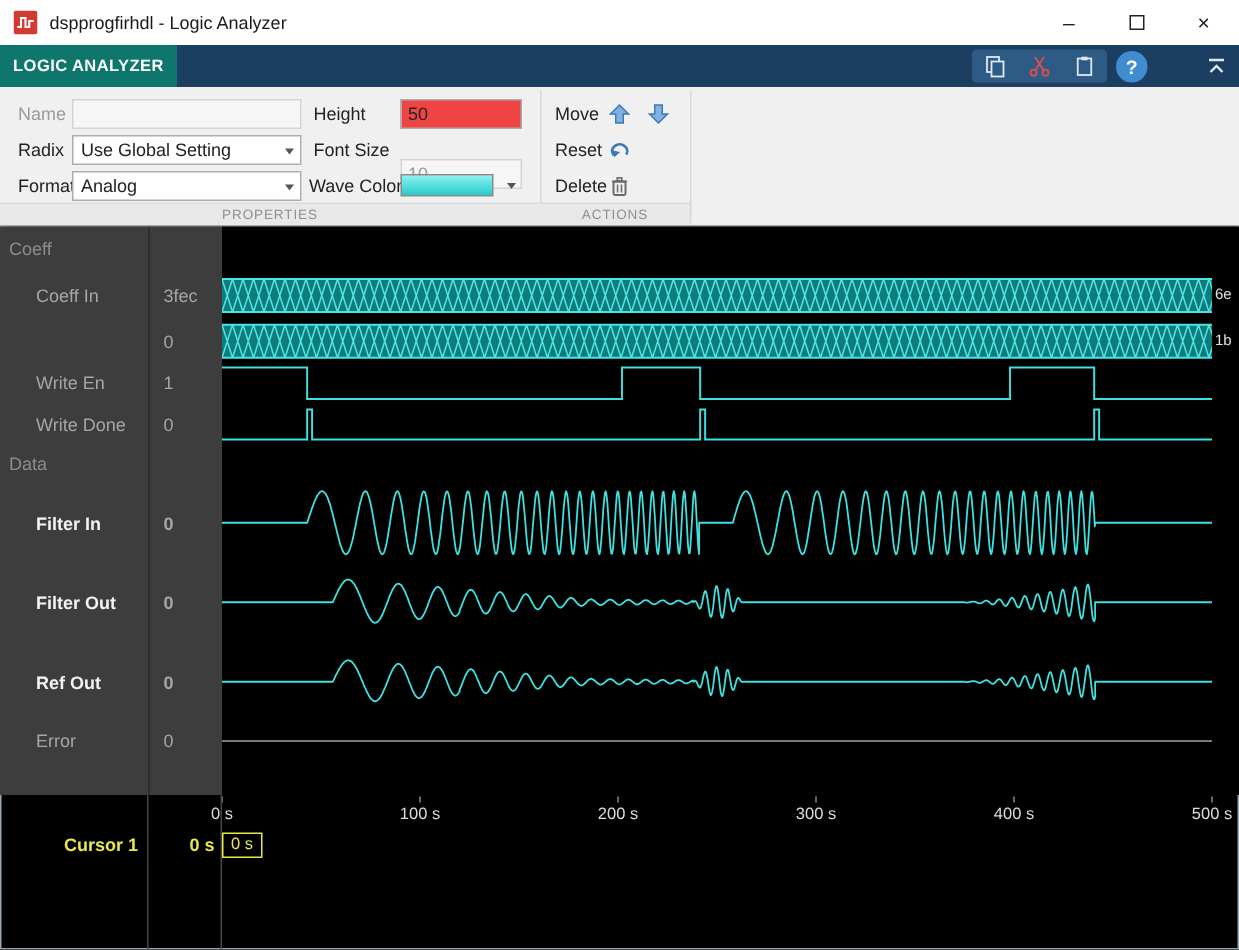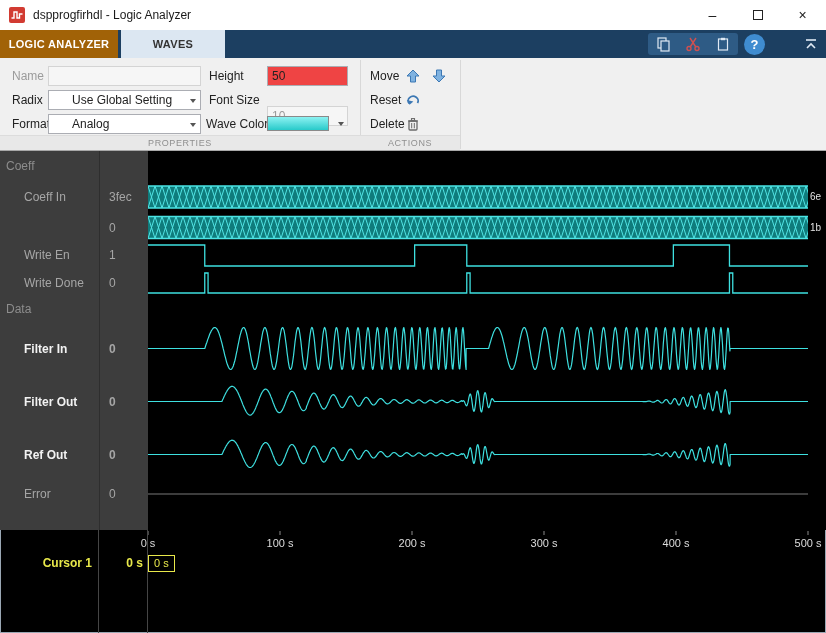--- a/index.html
+++ b/index.html
@@ -12,40 +12,40 @@
   .app-icon{margin-left:9px;width:16px;height:16px;flex:none}
   .title{margin-left:8px;font-size:12px;color:#1a1a1a}
   .winbtns{position:absolute;right:1px;top:1px;height:28px;display:flex}
   .wbtn{width:45px;height:28px;display:flex;align-items:center;justify-content:center;
         font-size:14px;color:#222;cursor:default}
   .maxbox{width:10px;height:10px;border:1px solid #222;display:block}
   
   .tabstrip{position:absolute;top:30px;width:100%;height:28px;background:#1c3f61}
   .tab{position:absolute;top:0;height:28px;display:flex;align-items:center;justify-content:center;
        font-size:11px;letter-spacing:.3px}
-  .tab-app{left:0;width:118px;background:#a16207;color:#fff;font-weight:bold}
+  .tab-app{left:0;width:118px;background:#0f766e;color:#fff;font-weight:bold}
   .tab-waves{left:121px;width:104px;background:#dce7f2;color:#333;font-weight:600}
   .qat{position:absolute;left:648px;top:3px;width:90px;height:22px;background:#2e5b85;
        border-radius:3px;display:flex;align-items:center;justify-content:space-around}
   .qbtn{width:22px;height:20px;display:flex;align-items:center;justify-content:center}
   .helpbtn{position:absolute;left:744px;top:4px;width:21px;height:21px;border-radius:50%;
            background:#3f8cd0;color:#fff;font-size:13px;font-weight:bold;display:flex;
            align-items:center;justify-content:center}
   .collapsebtn{position:absolute;left:800px;top:4px;width:22px;height:20px;display:flex;
            align-items:center;justify-content:center}
   
   .toolstrip{position:absolute;top:58px;width:100%;height:93px;background:#f0f0f0;
              border-bottom:1px solid #a8a8a8}
   .ts-label{position:absolute;font-size:12px;color:#222;height:20px;line-height:20px}
   .ts-label.disabled{color:#9b9b9b}
   .ts-input{position:absolute;height:20px;border:1px solid #abadb3;background:#ef4444;font-size:12px;
             padding:0 4px;font-family:"Liberation Sans",sans-serif;color:#222}
   .ts-input:disabled{background:#f6f6f6;color:#9b9b9b;border-color:#d4d4d4}
   .ts-select{position:absolute;height:20px;border:1px solid #abadb3;background:#fff;font-size:12px;
-             color:#222;display:flex;align-items:center;padding-left:23px}
+             color:#222;display:flex;align-items:center;padding-left:5px}
   .dd{position:absolute;right:4px;top:8px;width:0;height:0;border-left:3.5px solid transparent;
       border-right:3.5px solid transparent;border-top:4px solid #555}
   .swatch{position:absolute;width:62px;height:15px;border:1px solid #8a8a8a;
           background:linear-gradient(180deg,#8df2f2,#28caca)}
   .swatch-dd{position:absolute;width:14px;height:20px}
   .swatch-dd .dd{right:3px;top:8px}
   .tsicon{position:absolute;width:22px;height:22px;display:flex;align-items:center;justify-content:center}
   .vsep{position:absolute;top:2px;height:89px;width:1px;background:#d8d8d8}
   .seccell{position:absolute;bottom:0;height:15px;background:#e8e8e8;color:#8f8f8f;font-size:9px;
            display:flex;align-items:center;justify-content:center;letter-spacing:.6px;
@@ -90,21 +90,20 @@
       <div class="wbtn">–</div>
       <div class="wbtn">
           <span class="maxbox"></span>
         </div>
       <div class="wbtn">×</div>
     </div>
   </div>
 
   <div class="tabstrip">
     <div class="tab tab-app">LOGIC ANALYZER</div>
-    <div class="tab tab-waves">WAVES</div>
     <div class="qat">
       <span class="qbtn">
         <svg width="16" height="16">
             <rect x="3" y="2" width="8" height="10" fill="none" stroke="#dfe9f4" stroke-width="1.2"></rect>
             <rect x="6" y="5" width="8" height="10" fill="#2e5b85" stroke="#dfe9f4" stroke-width="1.2"></rect>
           </svg>
         </span>
       <span class="qbtn">
         <svg width="16" height="16">
             <circle cx="4" cy="12.5" r="2" fill="none" stroke="#d05050" stroke-width="1.4"></circle>

